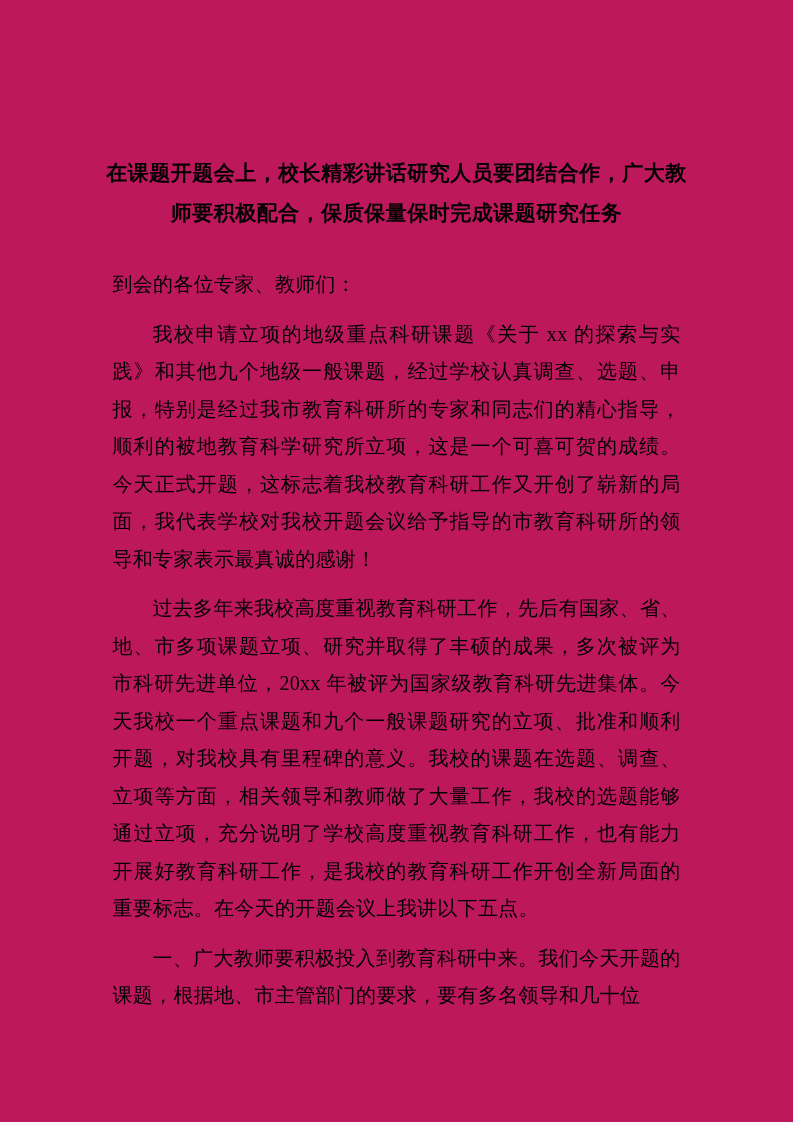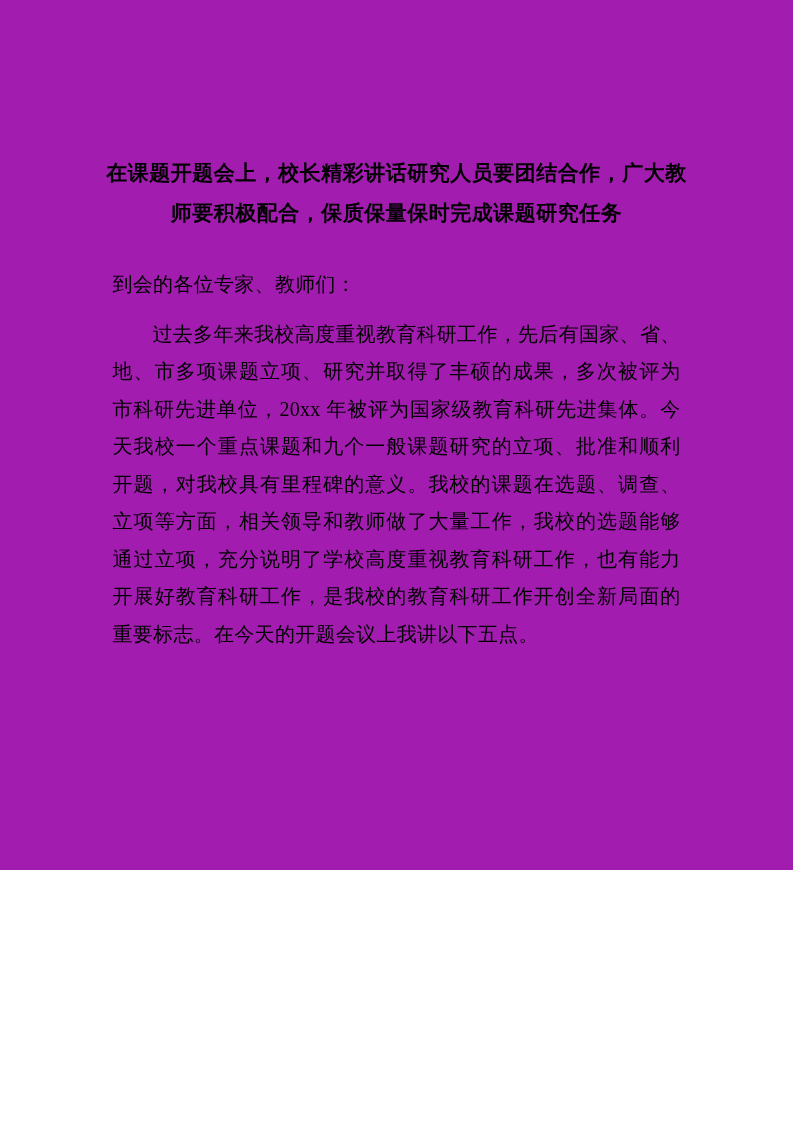--- a/index.html
+++ b/index.html
@@ -3,22 +3,22 @@
 <meta charset="utf-8">
 <style>
   html, body {
     margin: 0;
     padding: 0;
     background: #ffffff;
   }
   .page {
     position: relative;
     width: 793px;
-    height: 870px;
-    background: #a21caf;
+    height: 1122px;
+    background: #be185d;
     overflow: hidden;
     color: #000000;
   }
   .doc-title {
     width: 592px;
     margin: 153px auto 0 auto;
     font-family: "Liberation Serif", serif;
     font-weight: 700;
     font-size: 21px;
     line-height: 40px;
@@ -48,15 +48,17 @@
   }
 </style>
 </head>
 <body>
 
 <div class="page">
   <h1 class="doc-title">在课题开题会上，校长精彩讲话研究人员要团结合作，广大教师要积极配合，保质保量保时完成课题研究任务</h1>
 
   <div class="doc-body">
     <p class="para no-indent">到会的各位专家、教师们：</p>
+    <p class="para">我校申请立项的地级重点科研课题《关于 xx 的探索与实践》和其他九个地级一般课题，经过学校认真调查、选题、申报，特别是经过我市教育科研所的专家和同志们的精心指导，顺利的被地教育科学研究所立项，这是一个可喜可贺的成绩。今天正式开题，这标志着我校教育科研工作又开创了崭新的局面，我代表学校对我校开题会议给予指导的市教育科研所的领导和专家表示最真诚的感谢！</p>
     <p class="para">过去多年来我校高度重视教育科研工作，先后有国家、省、地、市多项课题立项、研究并取得了丰硕的成果，多次被评为市科研先进单位，20xx 年被评为国家级教育科研先进集体。今天我校一个重点课题和九个一般课题研究的立项、批准和顺利开题，对我校具有里程碑的意义。我校的课题在选题、调查、立项等方面，相关领导和教师做了大量工作，我校的选题能够通过立项，充分说明了学校高度重视教育科研工作，也有能力开展好教育科研工作，是我校的教育科研工作开创全新局面的重要标志。在今天的开题会议上我讲以下五点。</p>
+    <p class="para">一、广大教师要积极投入到教育科研中来。我们今天开题的课题，根据地、市主管部门的要求，要有多名领导和几十位</p>
   </div>
 </div>
 
 </body></html>

